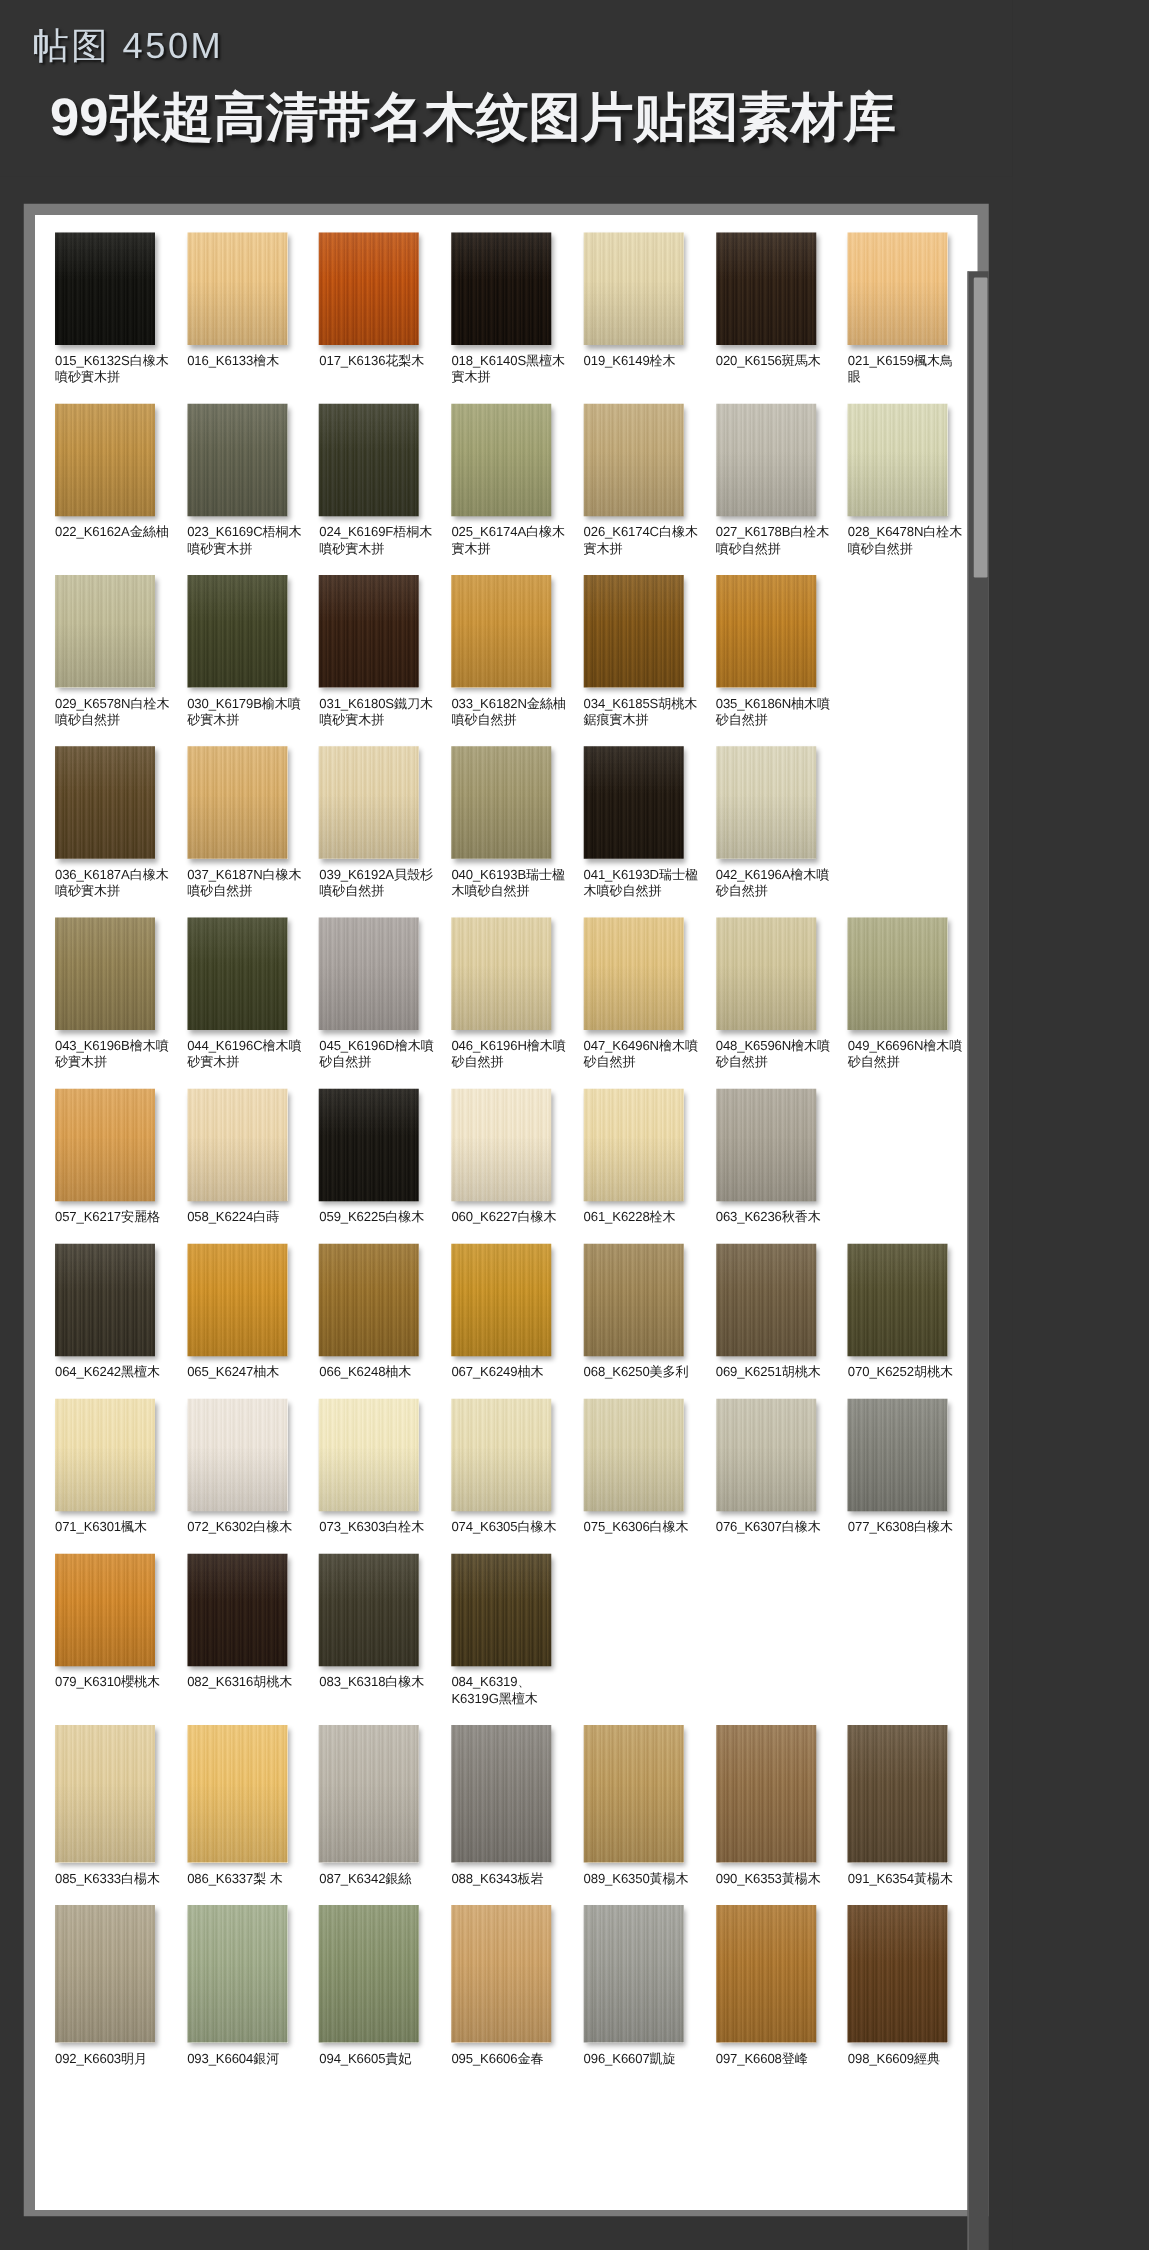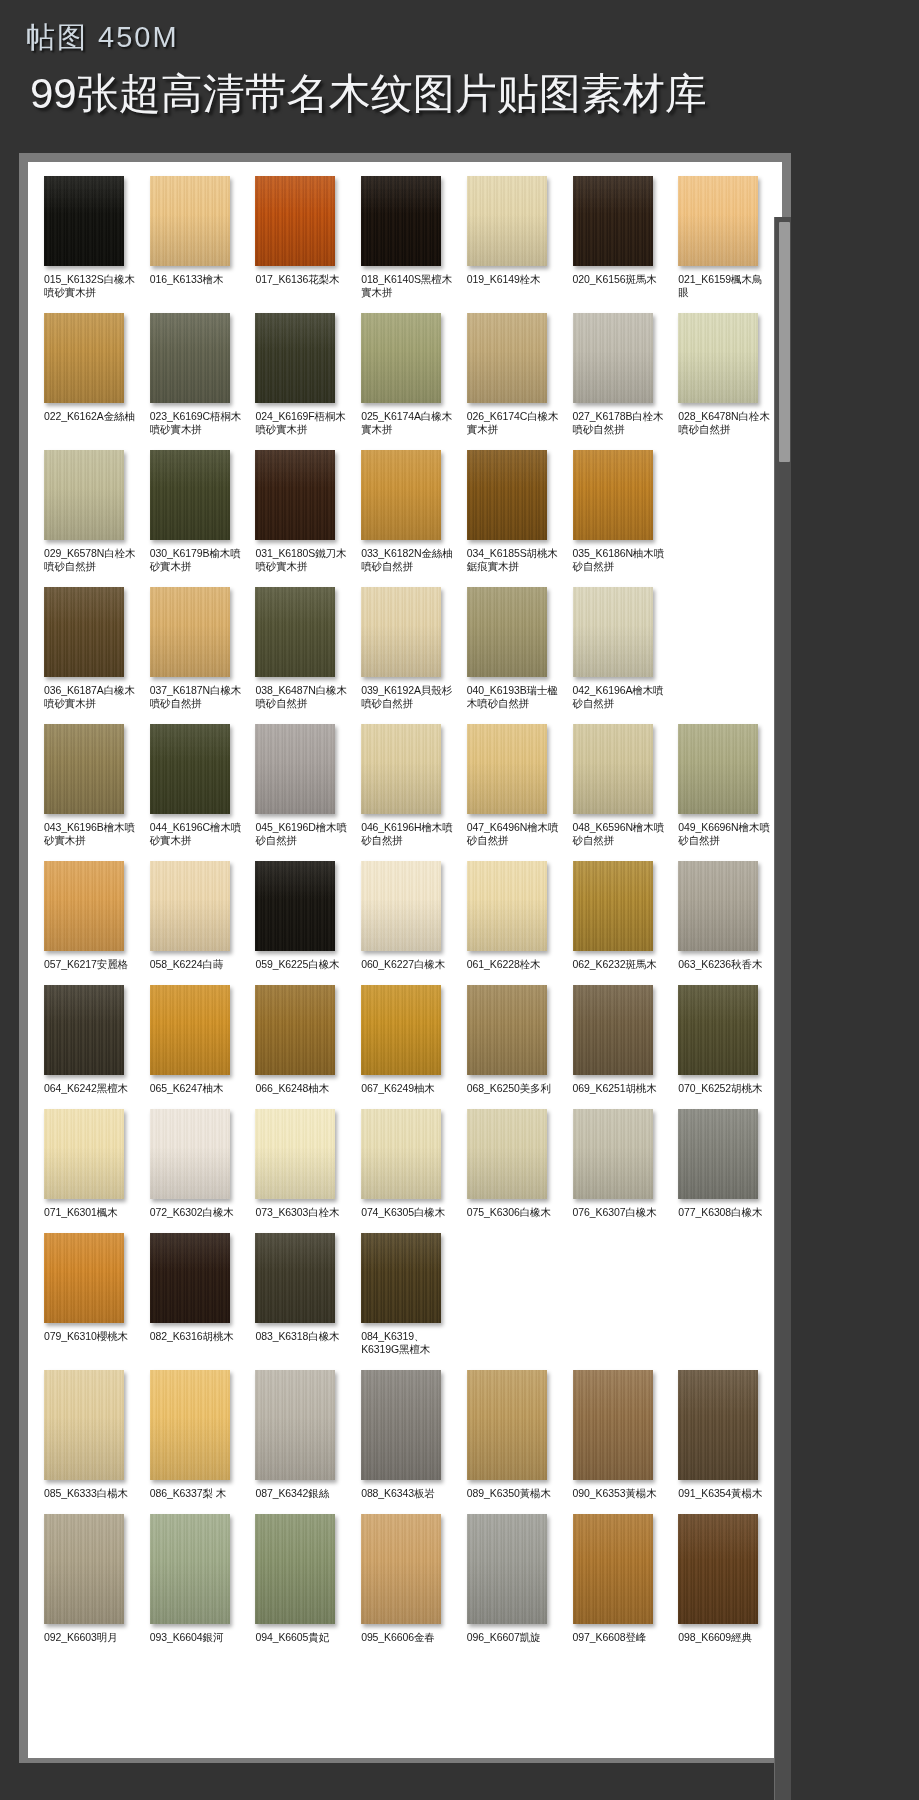--- a/index.html
+++ b/index.html
@@ -27,24 +27,24 @@
     color: #cfd8e0;
     text-shadow: 1px 1px 0 #1b1b1b, 2px 2px 2px rgba(0,0,0,.6);
     font-weight: 400;
     line-height: 1.1;
     margin: 0 0 16px 0;
     white-space: nowrap;
   }
   .header-title {
     font-size: 42px;
     color: #f2f3f5;
-    font-weight: 400;
+    font-weight: 700;
     letter-spacing: 0px;
     line-height: 1.12;
-    margin: 4px;
+    margin: 14px;
     text-shadow: 1px 1px 0 #1d1d1d, 3px 3px 3px rgba(0,0,0,.55);
     white-space: nowrap;
   }
 
   
   .sheet-outer {
     margin: 22px 19px 0 19px;
     background: #7b7b7b;
     padding: 9px 9px 0 9px;
     min-height: 1610px;
@@ -209,32 +209,32 @@
         <div class="grid-row">
           <div class="cell">
             <div class="swatch" style="width: 80px; height: 90px; background: repeating-linear-gradient(90deg, rgb(107, 85, 54) 0px, rgb(83, 64, 31) 2px, rgb(107, 85, 54) 4px, rgb(83, 64, 31) 7px), linear-gradient(rgba(255, 255, 255, 0.1), rgba(0, 0, 0, 0.14)); background-blend-mode: overlay, normal;"></div>
             <div class="caption">036_K6187A白橡木噴砂實木拼</div>
           </div>
           <div class="cell">
             <div class="swatch" style="width: 80px; height: 90px; background: repeating-linear-gradient(90deg, rgb(224, 184, 120) 0px, rgb(205, 163, 95) 2px, rgb(224, 184, 120) 4px, rgb(205, 163, 95) 7px), linear-gradient(rgba(255, 255, 255, 0.1), rgba(0, 0, 0, 0.14)); background-blend-mode: overlay, normal;"></div>
             <div class="caption">037_K6187N白橡木噴砂自然拼</div>
           </div>
           <div class="cell">
-            <div class="swatch" style="width: 80px; height: 90px; background: repeating-linear-gradient(90deg, rgb(93, 93, 64) 0px, rgb(74, 74, 46) 2px, rgb(93, 93, 64) 4px, rgb(74, 74, 46) 7px), linear-gradient(rgba(255, 255, 255, 0.1), rgba(0, 0, 0, 0.14)); background-blend-mode: overlay, normal;"></div>
-            <div class="caption">038_K6487N白橡木噴砂自然拼</div>
-          </div>
-          <div class="cell">
             <div class="swatch" style="width: 80px; height: 90px; background: repeating-linear-gradient(90deg, rgb(231, 217, 181) 0px, rgb(217, 199, 156) 2px, rgb(231, 217, 181) 4px, rgb(217, 199, 156) 7px), linear-gradient(rgba(255, 255, 255, 0.1), rgba(0, 0, 0, 0.14)); background-blend-mode: overlay, normal;"></div>
             <div class="caption">039_K6192A貝殼杉噴砂自然拼</div>
           </div>
           <div class="cell">
             <div class="swatch" style="width: 80px; height: 90px; background: repeating-linear-gradient(90deg, rgb(169, 160, 120) 0px, rgb(150, 141, 99) 2px, rgb(169, 160, 120) 4px, rgb(150, 141, 99) 7px), linear-gradient(rgba(255, 255, 255, 0.1), rgba(0, 0, 0, 0.14)); background-blend-mode: overlay, normal;"></div>
             <div class="caption">040_K6193B瑞士楹木噴砂自然拼</div>
           </div>
           <div class="cell">
+            <div class="swatch" style="width: 80px; height: 90px; background: repeating-linear-gradient(90deg, rgb(43, 34, 24) 0px, rgb(26, 19, 12) 2px, rgb(43, 34, 24) 4px, rgb(26, 19, 12) 7px), linear-gradient(rgba(255, 255, 255, 0.1), rgba(0, 0, 0, 0.14)); background-blend-mode: overlay, normal;"></div>
+            <div class="caption">041_K6193D瑞士楹木噴砂自然拼</div>
+          </div>
+          <div class="cell">
             <div class="swatch" style="width: 80px; height: 90px; background: repeating-linear-gradient(90deg, rgb(222, 217, 192) 0px, rgb(205, 199, 169) 2px, rgb(222, 217, 192) 4px, rgb(205, 199, 169) 7px), linear-gradient(rgba(255, 255, 255, 0.1), rgba(0, 0, 0, 0.14)); background-blend-mode: overlay, normal;"></div>
             <div class="caption">042_K6196A檜木噴砂自然拼</div>
           </div>
         </div>
         <div class="row-spacer"></div>
         <div class="grid-row">
           <div class="cell">
             <div class="swatch" style="width: 80px; height: 90px; background: repeating-linear-gradient(90deg, rgb(154, 138, 92) 0px, rgb(132, 116, 74) 2px, rgb(154, 138, 92) 4px, rgb(132, 116, 74) 7px), linear-gradient(rgba(255, 255, 255, 0.1), rgba(0, 0, 0, 0.14)); background-blend-mode: overlay, normal;"></div>
             <div class="caption">043_K6196B檜木噴砂實木拼</div>
           </div>
@@ -279,24 +279,20 @@
           </div>
           <div class="cell">
             <div class="swatch" style="width: 80px; height: 90px; background: repeating-linear-gradient(90deg, rgb(244, 234, 210) 0px, rgb(233, 220, 190) 2px, rgb(244, 234, 210) 4px, rgb(233, 220, 190) 7px), linear-gradient(rgba(255, 255, 255, 0.1), rgba(0, 0, 0, 0.14)); background-blend-mode: overlay, normal;"></div>
             <div class="caption">060_K6227白橡木</div>
           </div>
           <div class="cell">
             <div class="swatch" style="width: 80px; height: 90px; background: repeating-linear-gradient(90deg, rgb(240, 224, 180) 0px, rgb(227, 208, 156) 2px, rgb(240, 224, 180) 4px, rgb(227, 208, 156) 7px), linear-gradient(rgba(255, 255, 255, 0.1), rgba(0, 0, 0, 0.14)); background-blend-mode: overlay, normal;"></div>
             <div class="caption">061_K6228栓木</div>
           </div>
           <div class="cell">
-            <div class="swatch" style="width: 80px; height: 90px; background: repeating-linear-gradient(90deg, rgb(185, 149, 63) 0px, rgb(157, 122, 43) 2px, rgb(185, 149, 63) 4px, rgb(157, 122, 43) 7px), linear-gradient(rgba(255, 255, 255, 0.1), rgba(0, 0, 0, 0.14)); background-blend-mode: overlay, normal;"></div>
-            <div class="caption">062_K6232斑馬木</div>
-          </div>
-          <div class="cell">
             <div class="swatch" style="width: 80px; height: 90px; background: repeating-linear-gradient(90deg, rgb(179, 173, 160) 0px, rgb(160, 154, 140) 2px, rgb(179, 173, 160) 4px, rgb(160, 154, 140) 7px), linear-gradient(rgba(255, 255, 255, 0.1), rgba(0, 0, 0, 0.14)); background-blend-mode: overlay, normal;"></div>
             <div class="caption">063_K6236秋香木</div>
           </div>
         </div>
         <div class="row-spacer"></div>
         <div class="grid-row">
           <div class="cell">
             <div class="swatch" style="width: 80px; height: 90px; background: repeating-linear-gradient(90deg, rgb(74, 68, 54) 0px, rgb(50, 45, 34) 2px, rgb(74, 68, 54) 4px, rgb(50, 45, 34) 7px), linear-gradient(rgba(255, 255, 255, 0.1), rgba(0, 0, 0, 0.14)); background-blend-mode: overlay, normal;"></div>
             <div class="caption">064_K6242黑檀木</div>
           </div>

